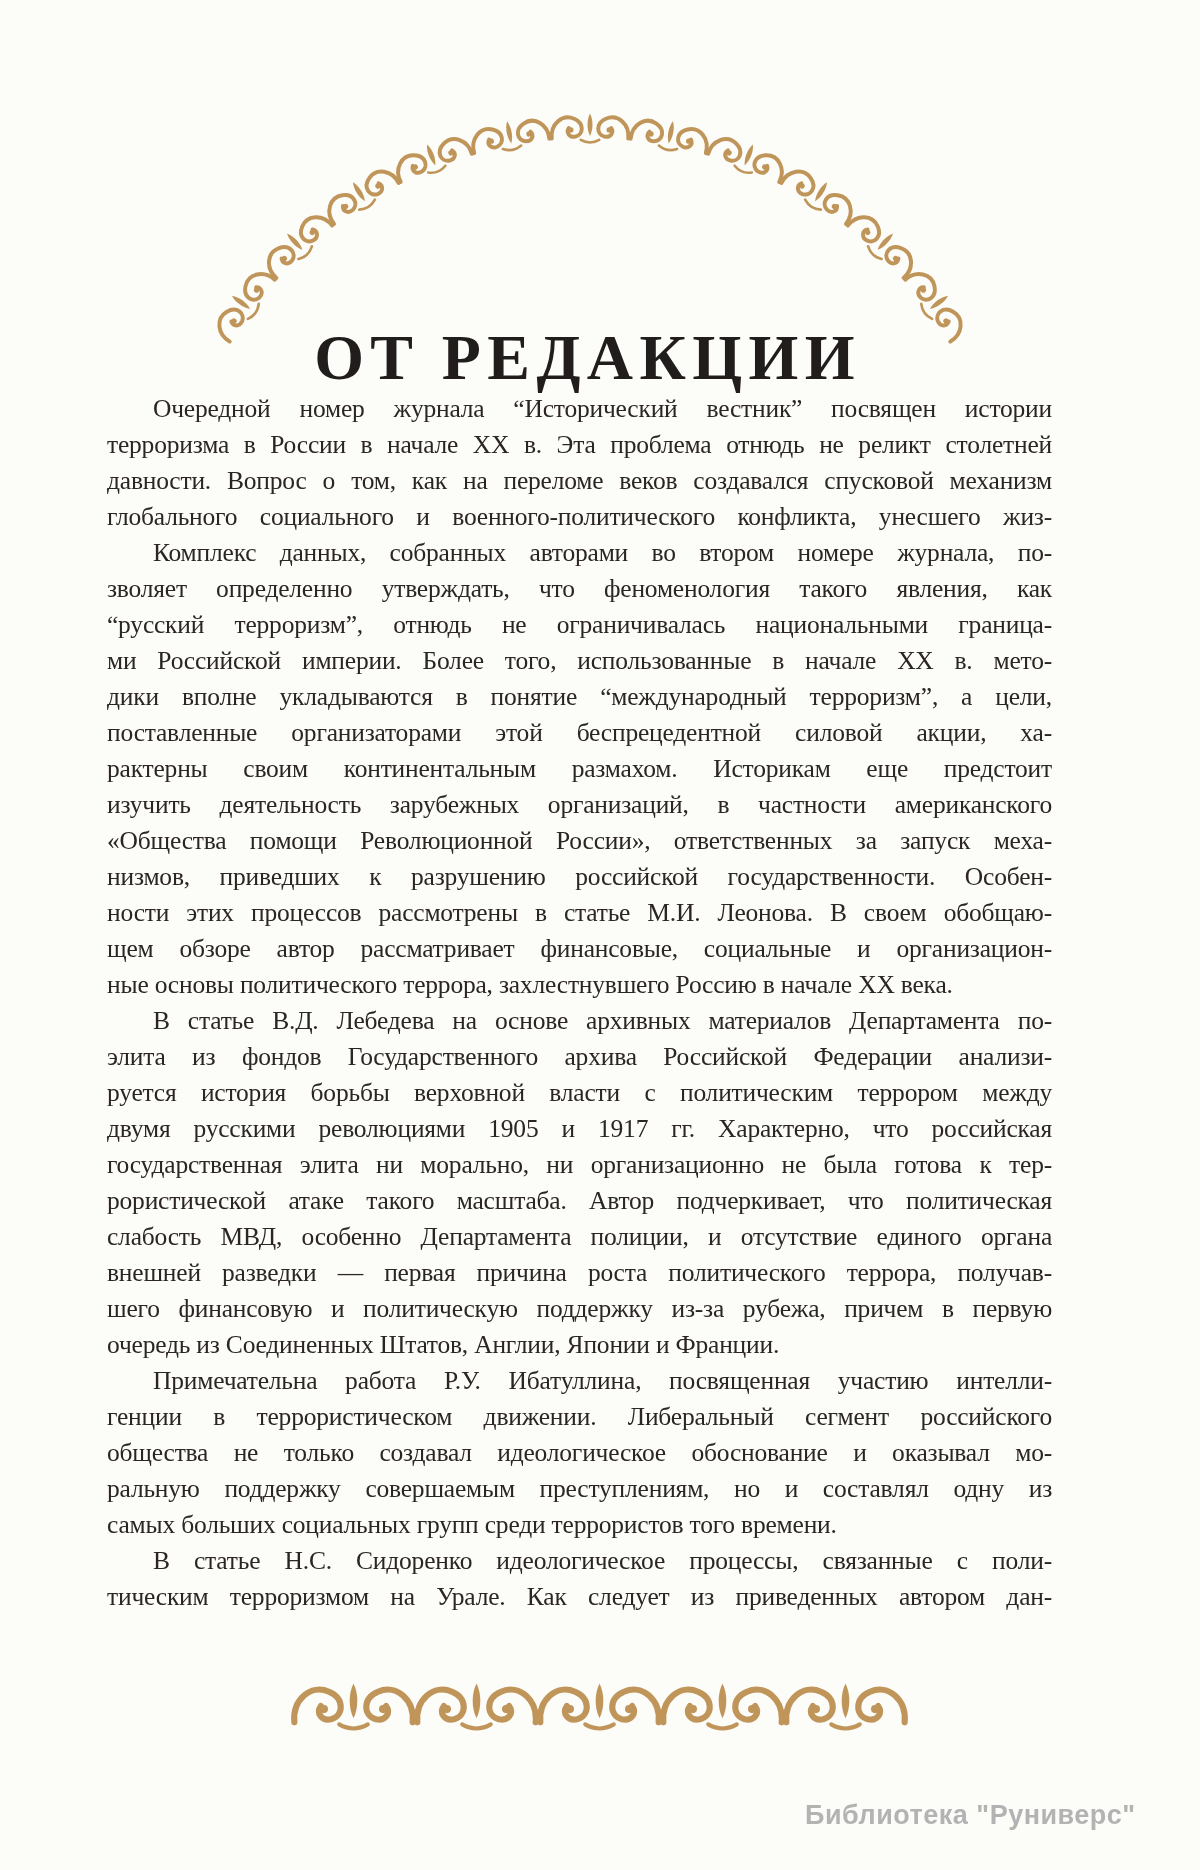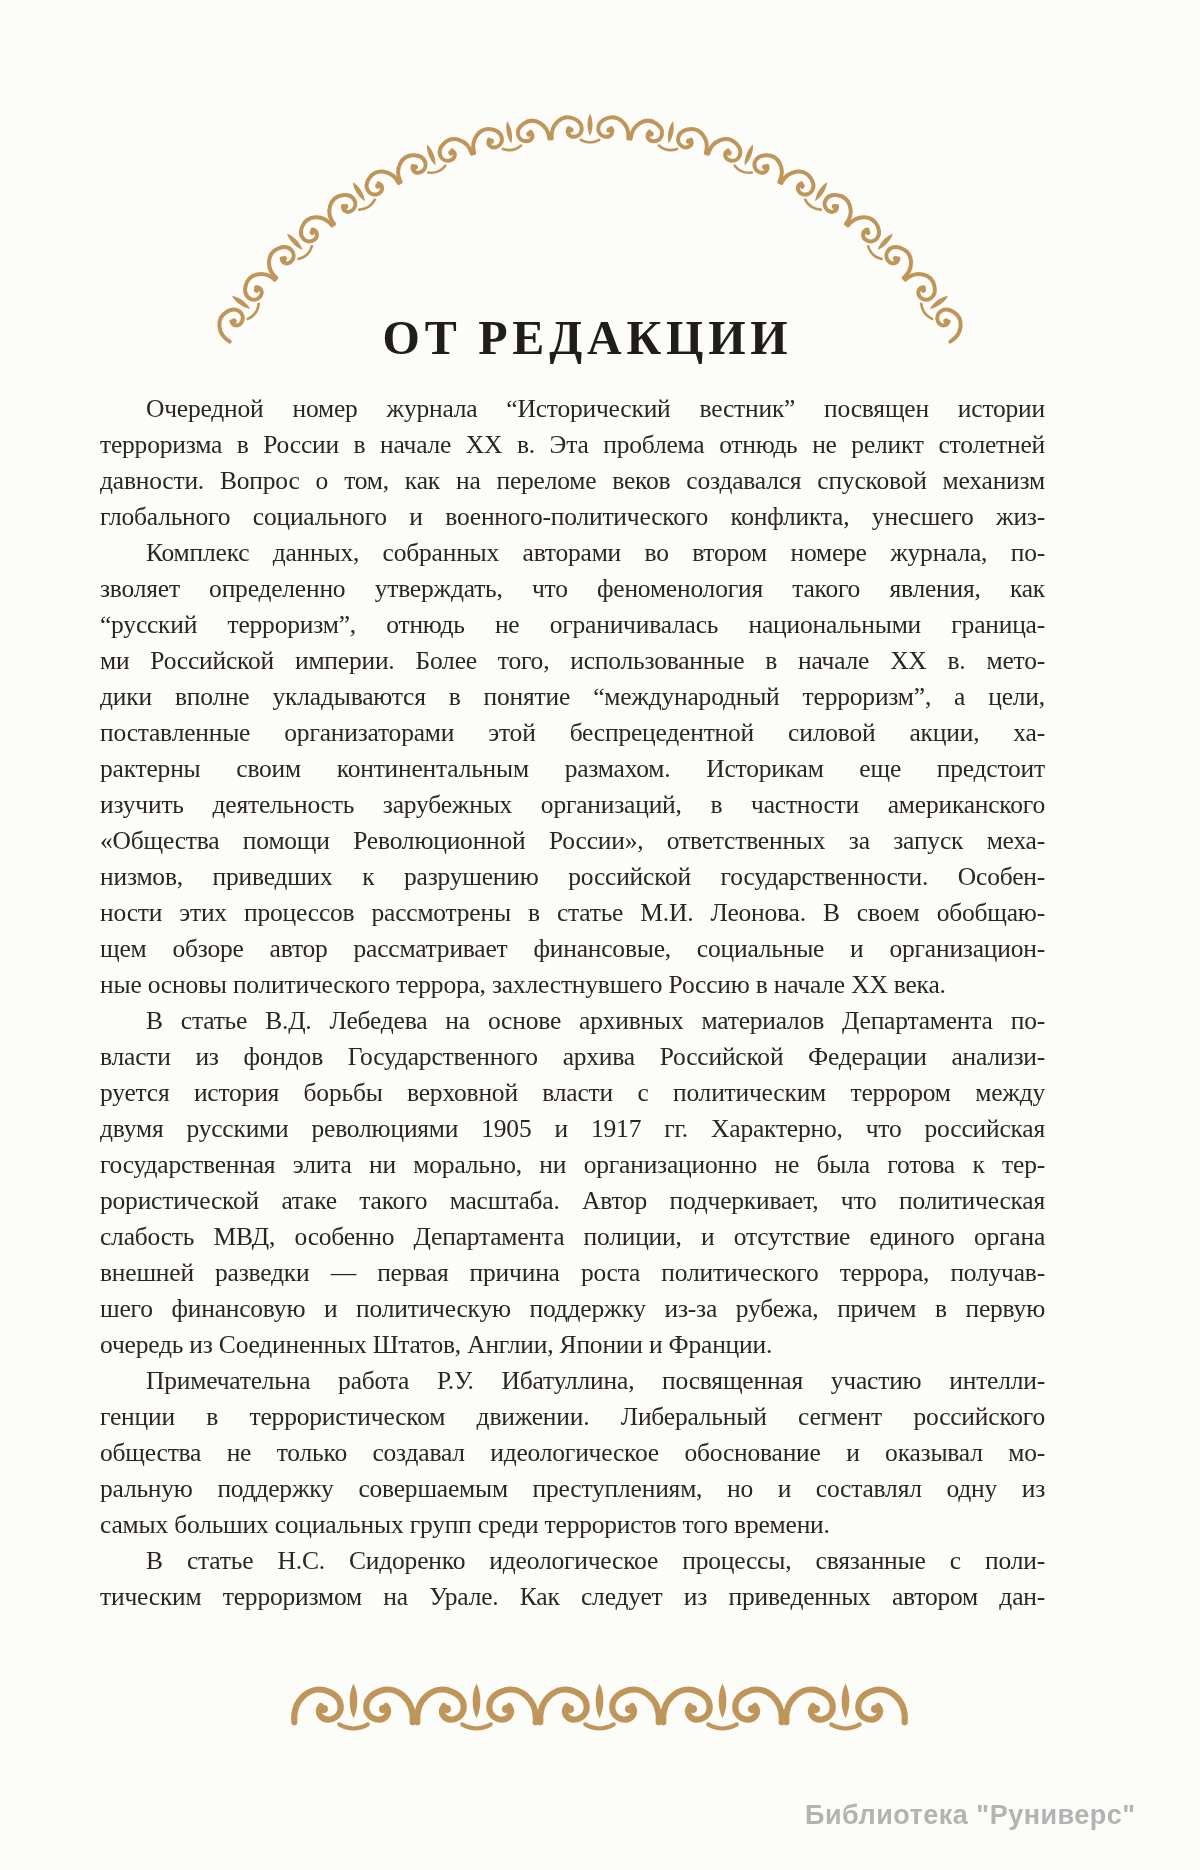--- a/index.html
+++ b/index.html
@@ -7,25 +7,25 @@
   .page{
     position:relative;width:1200px;height:1870px;
     background:#fcfcf9;overflow:hidden;
   }
   svg{overflow:visible;display:block;}
   .orn{color:#c0955a;}
   .top-orn{position:absolute;left:230px;top:116px;width:720px;height:220px;}
   .bottom-orn{position:absolute;left:292px;top:1678px;width:615px;height:56px;}
   .title{
     position:absolute;left:115px;top:278px;width:945px;
-    text-align:center;font-size:48px;font-weight:700;
+    text-align:center;font-size:64px;font-weight:700;
     letter-spacing:0.10em;color:#211d1c;white-space:nowrap;
   }
   .body-text{
-    position:absolute;left:100px;top:391px;width:945px;
+    position:absolute;left:107px;top:391px;width:945px;
     font-size:25.5px;line-height:36px;color:#2b2624;
     letter-spacing:-0.2px;
   }
   .body-text p{margin:0;padding:0;}
   .line{
     display:block;width:100%;
     text-align:justify;text-align-last:justify;
     white-space:nowrap;
   }
   .line.first{padding-left:46px;box-sizing:border-box;}
@@ -187,21 +187,21 @@
         <span class="line">рактерны своим континентальным размахом. Историкам еще предстоит</span>
         <span class="line">изучить деятельность зарубежных организаций, в частности американского</span>
         <span class="line">«Общества помощи Революционной России», ответственных за запуск меха-</span>
         <span class="line">низмов, приведших к разрушению российской государственности. Особен-</span>
         <span class="line">ности этих процессов рассмотрены в статье М.И. Леонова. В своем обобщаю-</span>
         <span class="line">щем обзоре автор рассматривает финансовые, социальные и организацион-</span>
         <span class="line last">ные основы политического террора, захлестнувшего Россию в начале XX века.</span>
       </p>
       <p>
         <span class="line first">В статье В.Д. Лебедева на основе архивных материалов Департамента по-</span>
-        <span class="line">власти из фондов Государственного архива Российской Федерации анализи-</span>
+        <span class="line">элита из фондов Государственного архива Российской Федерации анализи-</span>
         <span class="line">руется история борьбы верховной власти с политическим террором между</span>
         <span class="line">двумя русскими революциями 1905 и 1917 гг. Характерно, что российская</span>
         <span class="line">государственная элита ни морально, ни организационно не была готова к тер-</span>
         <span class="line">рористической атаке такого масштаба. Автор подчеркивает, что политическая</span>
         <span class="line">слабость МВД, особенно Департамента полиции, и отсутствие единого органа</span>
         <span class="line">внешней разведки — первая причина роста политического террора, получав-</span>
         <span class="line">шего финансовую и политическую поддержку из-за рубежа, причем в первую</span>
         <span class="line last">очередь из Соединенных Штатов, Англии, Японии и Франции.</span>
       </p>
       <p>

